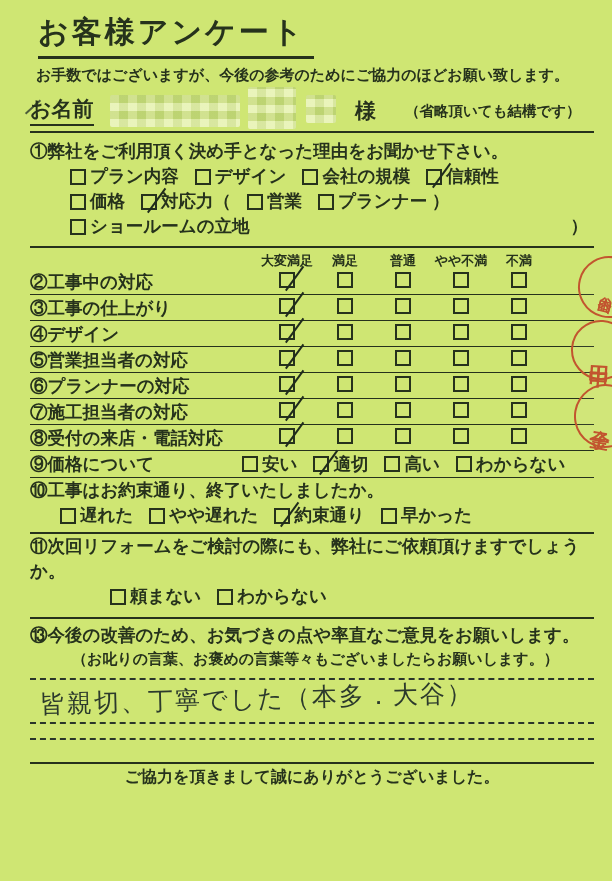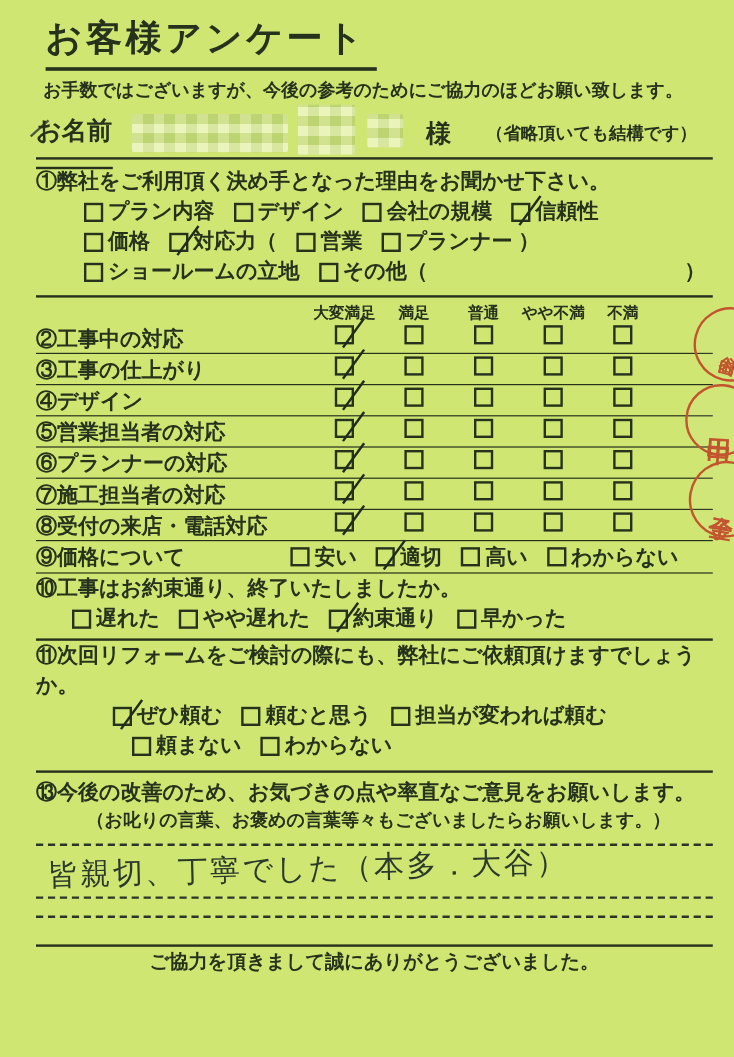--- a/index.html
+++ b/index.html
@@ -20,21 +20,21 @@
     margin:7px 18px 0 36px; font-family:"Liberation Serif",serif;
     font-size:15px; font-weight:bold;
   }
   
   .name-row{
     position:relative; margin:8px 18px 0 30px; height:38px;
     border-bottom:2px solid #26321c;
   }
   .name-label{
     position:absolute; left:0; top:2px; font-size:21px;
-    border-bottom:2px solid #26321c; padding-bottom:16px;
+    border-bottom:2px solid #26321c; padding-bottom:1px;
   }
   .stray-mark{
     position:absolute; left:2px; top:4px; width:0; height:20px;
     border-left:2px solid #2c3a2c; transform:rotate(48deg); opacity:.8;
   }
   .blur{position:absolute; top:2px; height:32px; border-radius:2px;
     background-color:rgba(222,238,150,.85);
     background-image:
       repeating-linear-gradient(0deg, rgba(255,255,255,.25) 0 8px, rgba(130,160,50,.18) 8px 16px),
       repeating-linear-gradient(90deg, rgba(255,255,255,.18) 0 9px, rgba(110,145,40,.16) 9px 18px);
@@ -165,24 +165,20 @@
           <span class="opt">
             <span class="cb"></span>
             <span>プランナー ）</span>
           </span>
         </div>
         <div class="optrow">
           <span class="opt">
             <span class="cb"></span>
             <span>ショールームの立地</span>
           </span>
-          <span class="opt">
-            <span class="cb"></span>
-            <span>その他（</span>
-          </span>
           <span class="far-close">）</span>
         </div>
       </div>
   </div>
 
   <div class="sec" id="grid">
     <div class="g-head" id="grid-head">
         <span></span>
         <span>大変満足</span>
         <span>満足</span>
@@ -290,34 +286,20 @@
         <span class="opt">
           <span class="cb"></span>
           <span>早かった</span>
         </span>
       </div>
   </div>
 
   <div class="sec boxed" id="q11">
     <div class="qtitle">⑪次回リフォームをご検討の際にも、弊社にご依頼頂けますでしょうか。</div>
     <div id="q11-rows" class="indent2">
-        <div class="optrow" style="margin-left: 0px;">
-          <span class="opt">
-            <span class="cb checked"></span>
-            <span>ぜひ頼む</span>
-          </span>
-          <span class="opt">
-            <span class="cb"></span>
-            <span>頼むと思う</span>
-          </span>
-          <span class="opt">
-            <span class="cb"></span>
-            <span>担当が変われば頼む</span>
-          </span>
-        </div>
         <div class="optrow" style="margin-left: 16px;">
           <span class="opt">
             <span class="cb"></span>
             <span>頼まない</span>
           </span>
           <span class="opt">
             <span class="cb"></span>
             <span>わからない</span>
           </span>
         </div>

